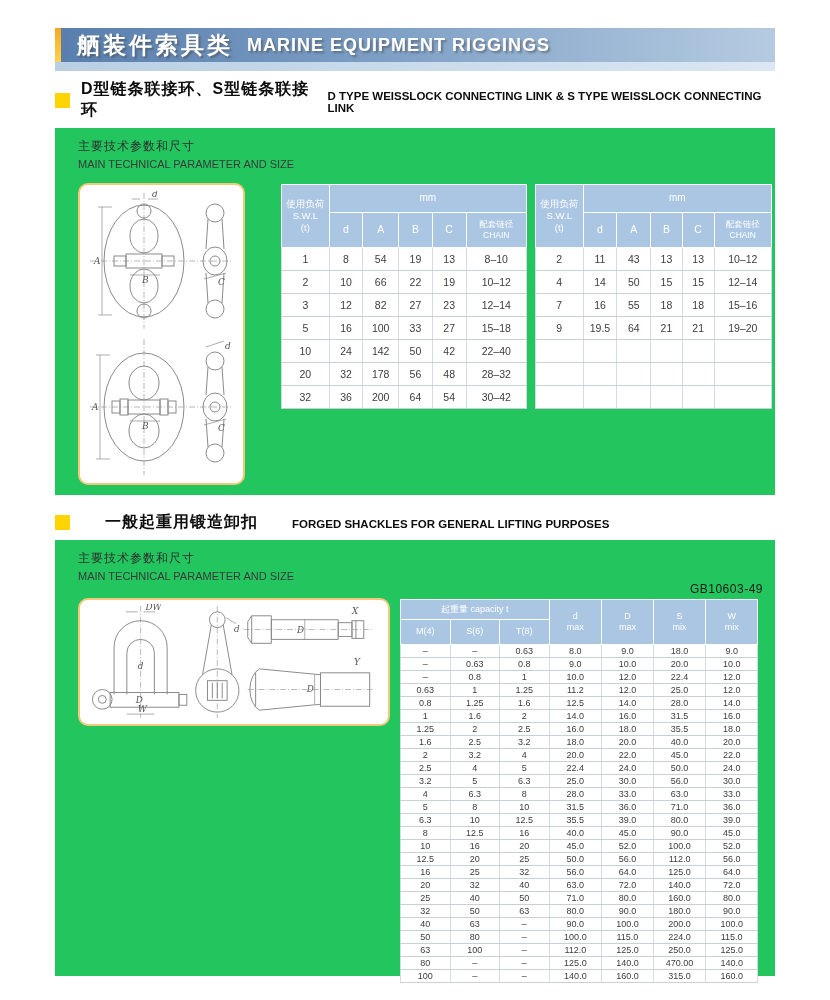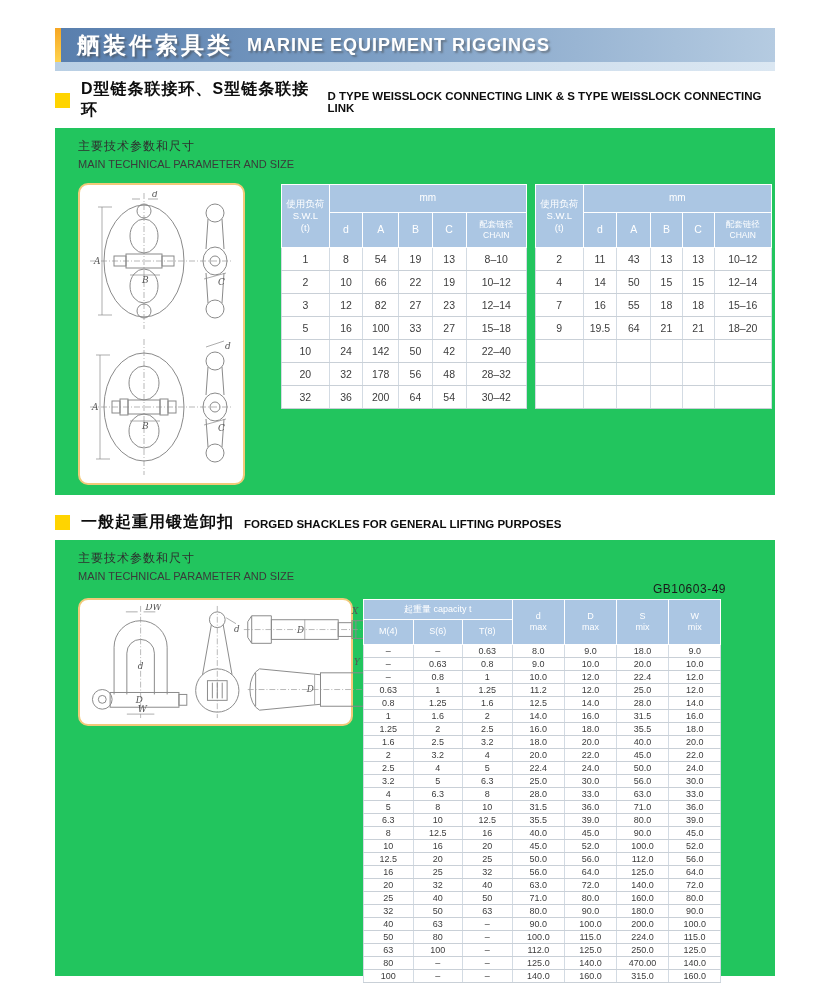--- a/index.html
+++ b/index.html
@@ -21,21 +21,21 @@
   .sec-en { font-size: 11.5px; font-weight: bold; color: #0d0d0d; margin-left: 10px; padding-top: 3px; }
 
   
   .panel { background: #22c55e; padding: 10px 3px 14px 23px; }
   .param-zh { font-size: 12px; color: #2e2e2e; letter-spacing: 1px; }
   .param-en { font-size: 11px; color: #3a3a3a; margin-top: 3px; }
 
   
   .draw-box { background: #fff; border: 2px solid #f2c979; border-radius: 10px; }
   .draw-box1 { width: 167px; height: 302px; margin-top: 13px; padding: 6px 2px; display: flex; flex-direction: column; justify-content: space-between; flex: none; }
-  .draw-box2 { width: 275px; height: 128px; margin-top: 16px; padding: 4px 6px; flex: none; }
+  .draw-box2 { width: 312px; height: 128px; margin-top: 16px; padding: 4px 6px; flex: none; }
   svg { display: block; }
   .sk { stroke: #8a8a8a; fill: none; stroke-width: 1; }
   .skd { stroke: #9a9a9a; fill: none; stroke-width: .7; stroke-dasharray: 6 2 1 2; }
   .dim { stroke: #8a8a8a; stroke-width: .7; fill: none; }
   .lbl { font-size: 9px; fill: #555; font-style: italic; font-family: "DejaVu Serif", serif; }
 
   
   table { border-collapse: collapse; background: #fff; }
   th { background: #abc6e3; color: #fff; font-weight: normal; border: 1px solid #fff; text-align: center; vertical-align: middle; white-space: pre-line; line-height: 1.25; }
   td { border: 1px solid #d3dbe3; border-bottom-color: #c9d0d7; text-align: center; vertical-align: middle; color: #3c3c3c; }
@@ -285,21 +285,21 @@
                 <td>18</td>
                 <td>18</td>
                 <td>15–16</td>
               </tr>
               <tr>
                 <td>9</td>
                 <td>19.5</td>
                 <td>64</td>
                 <td>21</td>
                 <td>21</td>
-                <td>18–20</td>
+                <td>19–20</td>
               </tr>
               <tr>
                 <td>&nbsp;</td>
                 <td>&nbsp;</td>
                 <td>&nbsp;</td>
                 <td>&nbsp;</td>
                 <td>&nbsp;</td>
                 <td>&nbsp;</td>
               </tr>
               <tr>
@@ -316,21 +316,21 @@
                 <td>&nbsp;</td>
                 <td>&nbsp;</td>
                 <td>&nbsp;</td>
                 <td>&nbsp;</td>
               </tr>
             </tbody>
         </table>
       </div>
     </div>
 
-    <div class="sec-head" style="margin-top: 17px;">
+    <div class="sec-head" style="margin-top: 17px; gap: 24px;">
       <div class="bullet"></div>
       <span class="sec-zh">一般起重用锻造卸扣</span>
       <span class="sec-en">FORGED SHACKLES FOR GENERAL LIFTING PURPOSES</span>
     </div>
 
     <div class="panel" style="height: 436px;">
       <div class="param-zh">主要技术参数和尺寸</div>
       <div class="param-en">MAIN TECHNICAL PARAMETER AND SIZE</div>
 
       <div class="sec2-row">

